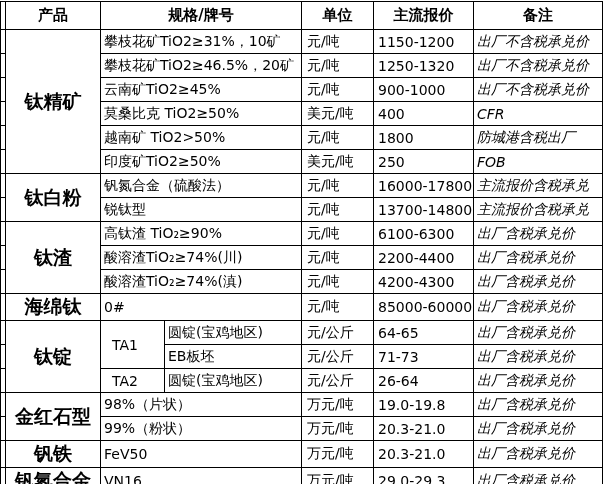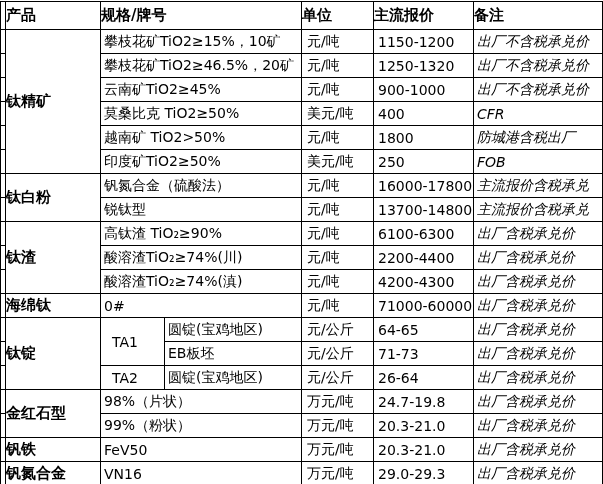--- a/index.html
+++ b/index.html
@@ -24,26 +24,27 @@
     white-space: nowrap;
     vertical-align: middle;
     background: #ffffff;
   }
   .price-table tr { height: 24px; }
   .price-table tr.header-row { height: 28px; }
 
   .price-table th {
     font-size: 15px;
     font-weight: bold;
-    text-align: left;
+    text-align: center;
   }
   td.strip { padding: 0; }
   td.product-cell {
-    font-size: 15px;
+    font-size: 19px;
     font-weight: bold;
+    text-align: center;
   }
   td.grade-cell,
   td.spec-cell,
   td.unit-cell,
   td.price-cell,
   td.note-cell {
     font-size: 14px;
     text-align: left;
   }
   td.grade-cell { padding-left: 11px; }
@@ -72,21 +73,21 @@
     <th>产品</th>
     <th colspan="2">规格/牌号</th>
     <th>单位</th>
     <th>主流报价</th>
     <th>备注</th>
   </tr>
 
   <tr>
     <td class="strip"></td>
     <td class="product-cell" rowspan="6">钛精矿</td>
-    <td class="spec-cell" colspan="2">攀枝花矿TiO2≥15%，10矿</td>
+    <td class="spec-cell" colspan="2">攀枝花矿TiO2≥31%，10矿</td>
     <td class="unit-cell">元/吨</td>
     <td class="price-cell">1150-1200</td>
     <td class="note-cell">出厂不含税承兑价</td>
   </tr>
   <tr>
     <td class="strip"></td>
     <td class="spec-cell" colspan="2">攀枝花矿TiO2≥46.5%，20矿</td>
     <td class="unit-cell">元/吨</td>
     <td class="price-cell">1250-1320</td>
     <td class="note-cell">出厂不含税承兑价</td>
@@ -157,21 +158,21 @@
     <td class="unit-cell">元/吨</td>
     <td class="price-cell">4200-4300</td>
     <td class="note-cell">出厂含税承兑价</td>
   </tr>
 
   <tr>
     <td class="strip"></td>
     <td class="product-cell">海绵钛</td>
     <td class="spec-cell" colspan="2">0#</td>
     <td class="unit-cell">元/吨</td>
-    <td class="price-cell">71000-60000</td>
+    <td class="price-cell">85000-60000</td>
     <td class="note-cell">出厂含税承兑价</td>
   </tr>
 
   <tr>
     <td class="strip"></td>
     <td class="product-cell" rowspan="3">钛锭</td>
     <td class="grade-cell" rowspan="2">TA1</td>
     <td class="spec-cell">圆锭(宝鸡地区)</td>
     <td class="unit-cell">元/公斤</td>
     <td class="price-cell">64-65</td>
@@ -191,21 +192,21 @@
     <td class="unit-cell">元/公斤</td>
     <td class="price-cell">26-64</td>
     <td class="note-cell">出厂含税承兑价</td>
   </tr>
 
   <tr>
     <td class="strip"></td>
     <td class="product-cell" rowspan="2">金红石型</td>
     <td class="spec-cell" colspan="2">98%（片状）</td>
     <td class="unit-cell">万元/吨</td>
-    <td class="price-cell">24.7-19.8</td>
+    <td class="price-cell">19.0-19.8</td>
     <td class="note-cell">出厂含税承兑价</td>
   </tr>
   <tr>
     <td class="strip"></td>
     <td class="spec-cell" colspan="2">99%（粉状）</td>
     <td class="unit-cell">万元/吨</td>
     <td class="price-cell">20.3-21.0</td>
     <td class="note-cell">出厂含税承兑价</td>
   </tr>
 

